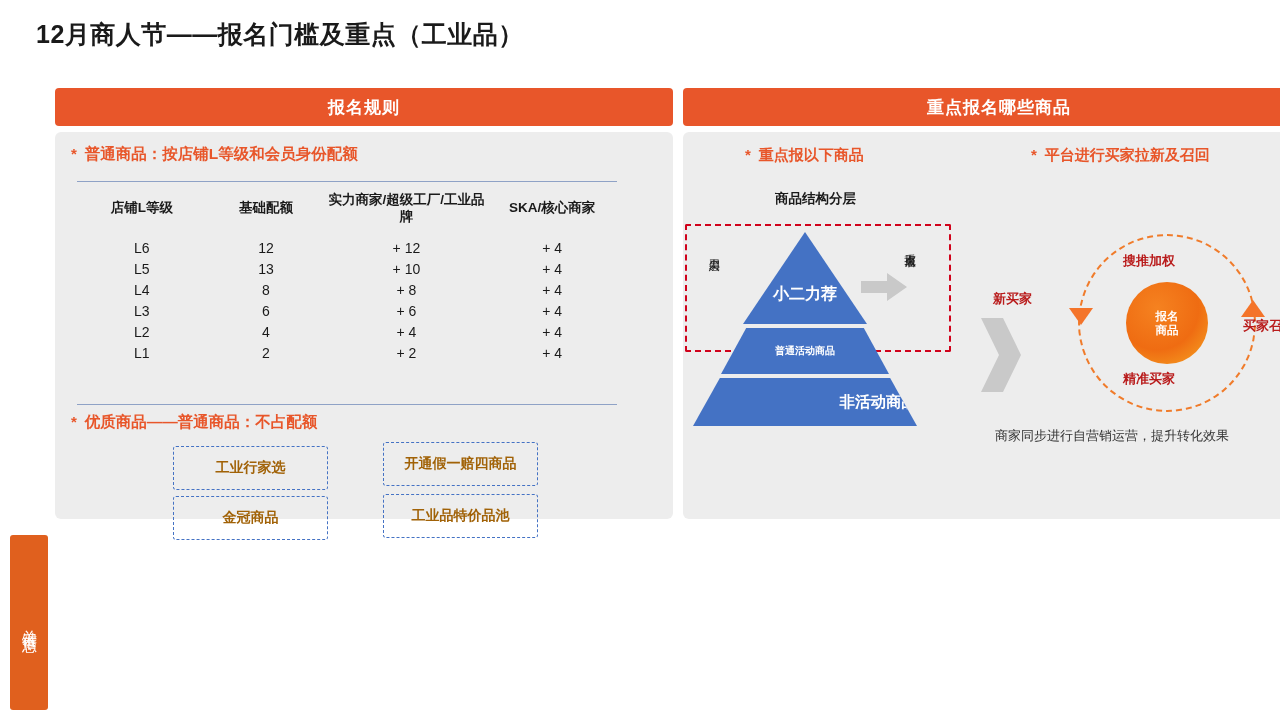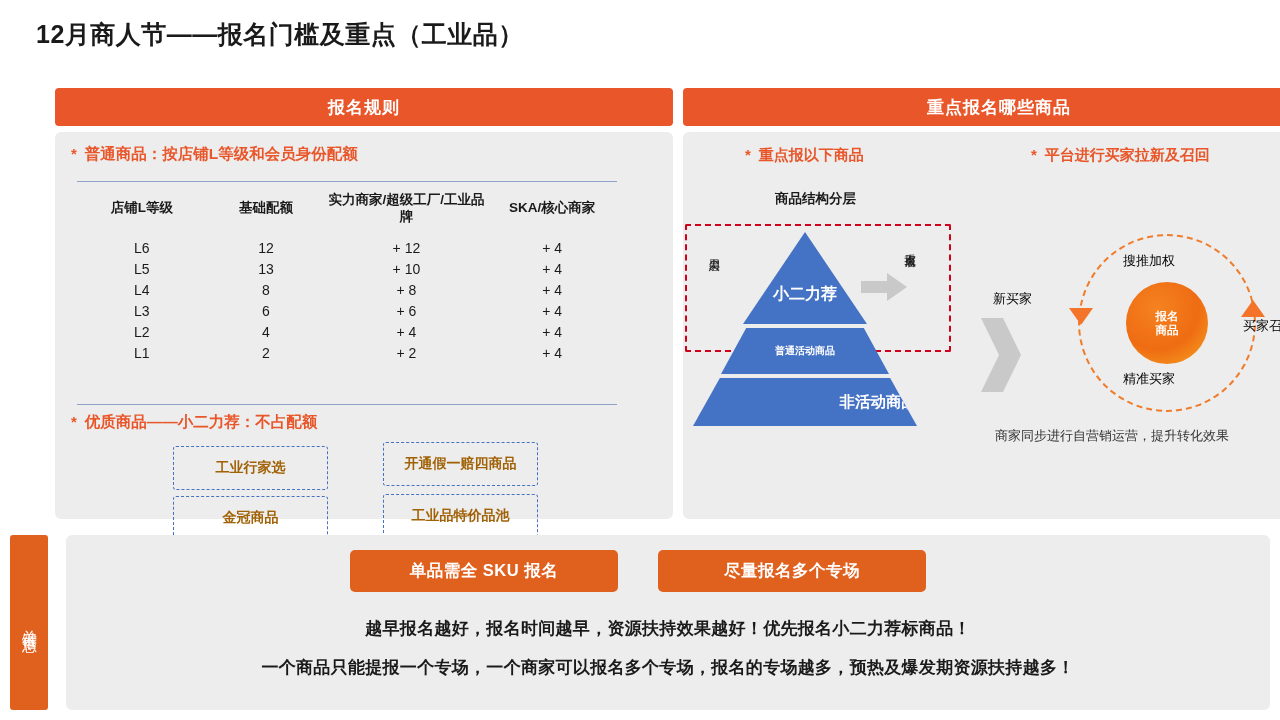--- a/index.html
+++ b/index.html
@@ -140,21 +140,21 @@
     position: absolute; left: 55px; top: 12px; width: 178px; height: 178px;
     border: 2px dashed #F07B2A; border-radius: 50%;
   }
   .core {
     position: absolute; left: 103px; top: 60px; width: 82px; height: 82px;
     border-radius: 50%;
     background: radial-gradient(circle at 38% 32%, #F58220 0%, #EF6C12 55%, #F6A623 100%);
     display: flex; flex-direction: column; align-items: center; justify-content: center;
     color: #fff; font-size: 11.5px; font-weight: bold; line-height: 1.25;
   }
-  .c-label { position: absolute; font-size: 13px; font-weight: normal; color: #000000; white-space: nowrap; }
+  .c-label { position: absolute; font-size: 13px; font-weight: bold; color: #b91c1c; white-space: nowrap; }
   #c-top    { left: 100px; top: 30px; }
   #c-bottom { left: 100px; top: 148px; }
   #c-left   { left: -30px; top: 68px; }
   #c-right  { left: 220px; top: 95px; }
   .tri { position: absolute; width: 0; height: 0; }
   #tri-left {
     left: 46px; top: 86px;
     border-left: 12px solid transparent; border-right: 12px solid transparent;
     border-top: 17px solid #F4742A;
   }
@@ -256,21 +256,21 @@
             <td>+ 2</td>
             <td>+ 4</td>
           </tr>
         </tbody>
       </table>
 
       <div class="rule-line" id="rule-bottom"></div>
 
       <div class="star-head" id="premium-head">
         <span class="star">*</span>
-        <span>优质商品——小二力荐：不占配额</span>
+        <span>优质商品——普通商品：不占配额</span>
       </div>
 
       <div class="tile-grid">
         <div class="tile c1 r1">工业行家选</div>
         <div class="tile c2 r1">开通假一赔四商品</div>
         <div class="tile c1 r2">金冠商品</div>
         <div class="tile c2 r2">工业品特价品池</div>
       </div>
 
     </div>
@@ -336,20 +336,14 @@
 
       <div id="rp-note">商家同步进行自营销运营，提升转化效果</div>
 
     </div>
   </div>
 
   <div id="key-bar">
     <span>关键信息</span>
   </div>
 
-  <div id="key-body">
-    <div class="pill" id="pill-1">单品需全 SKU 报名</div>
-    <div class="pill" id="pill-2">尽量报名多个专场</div>
-    <div class="key-line" id="key-line-1">越早报名越好，报名时间越早，资源扶持效果越好！优先报名小二力荐标商品！</div>
-    <div class="key-line" id="key-line-2">一个商品只能提报一个专场，一个商家可以报名多个专场，报名的专场越多，预热及爆发期资源扶持越多！</div>
-  </div>
 
 </div>
 
 </body></html>

